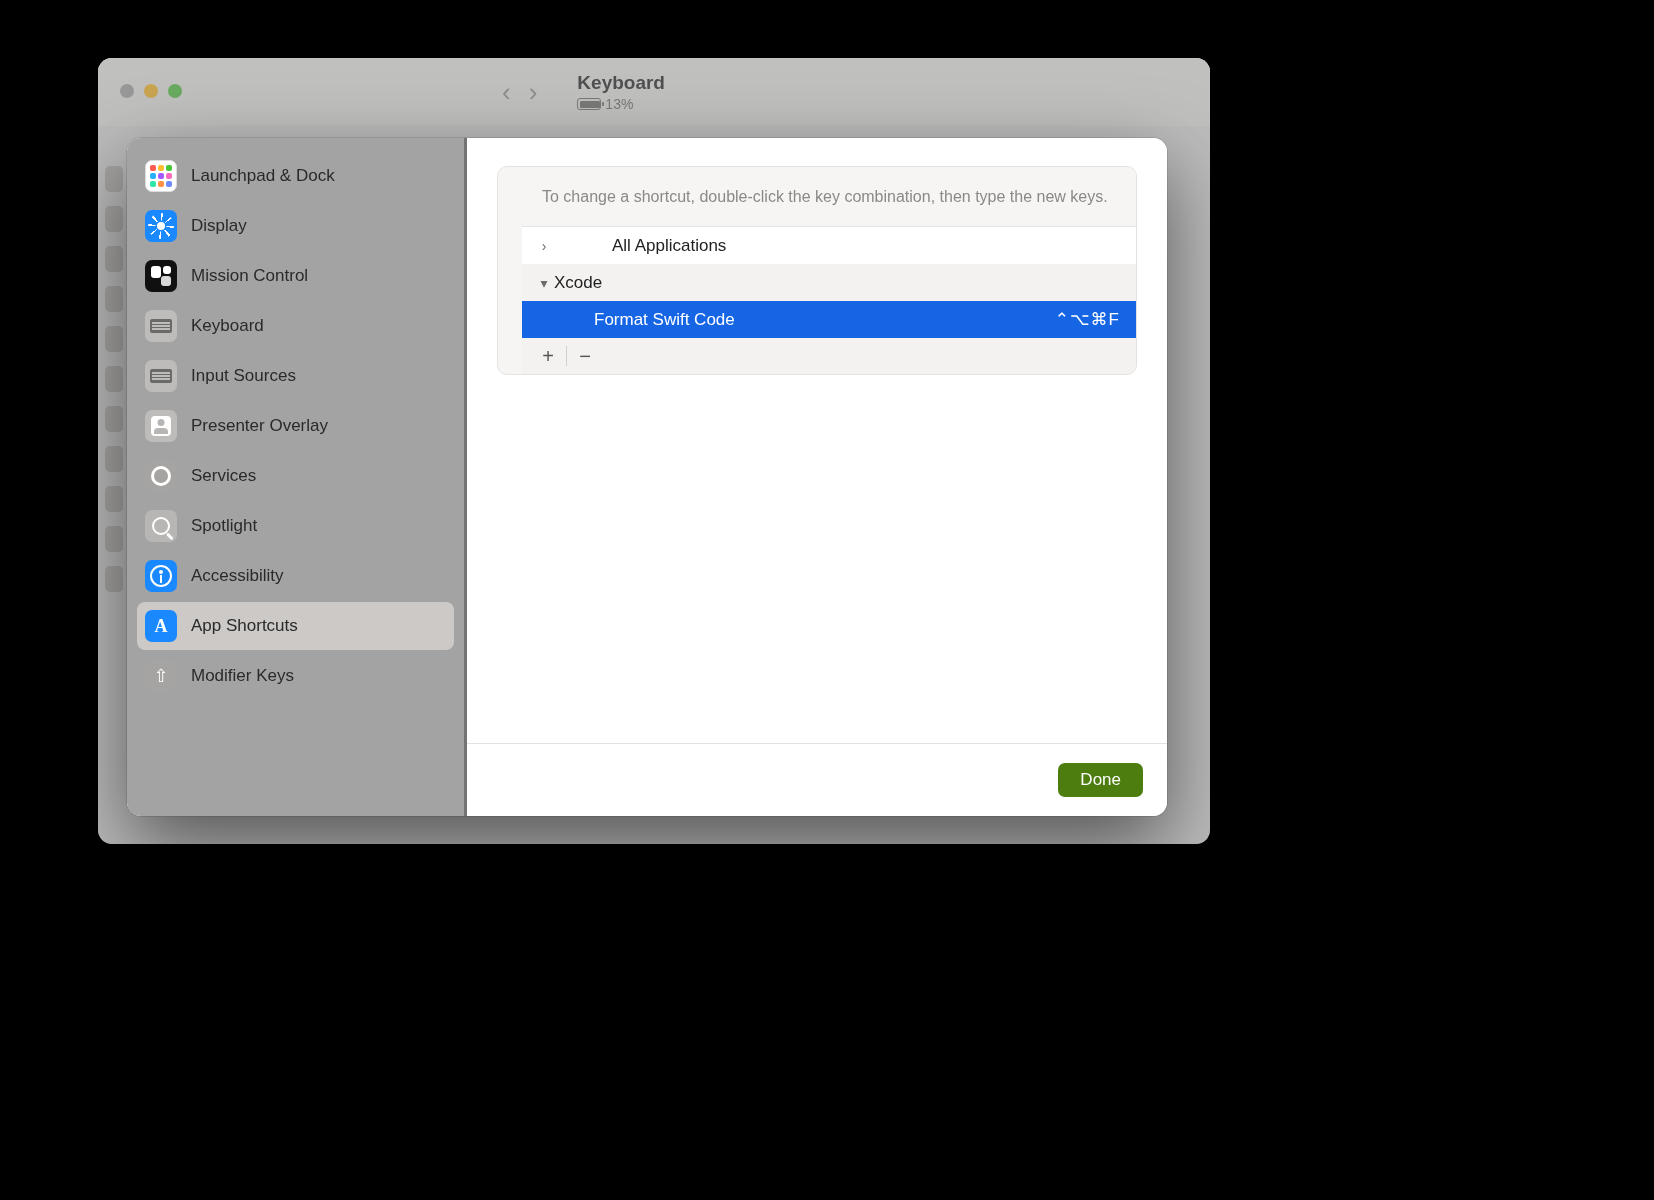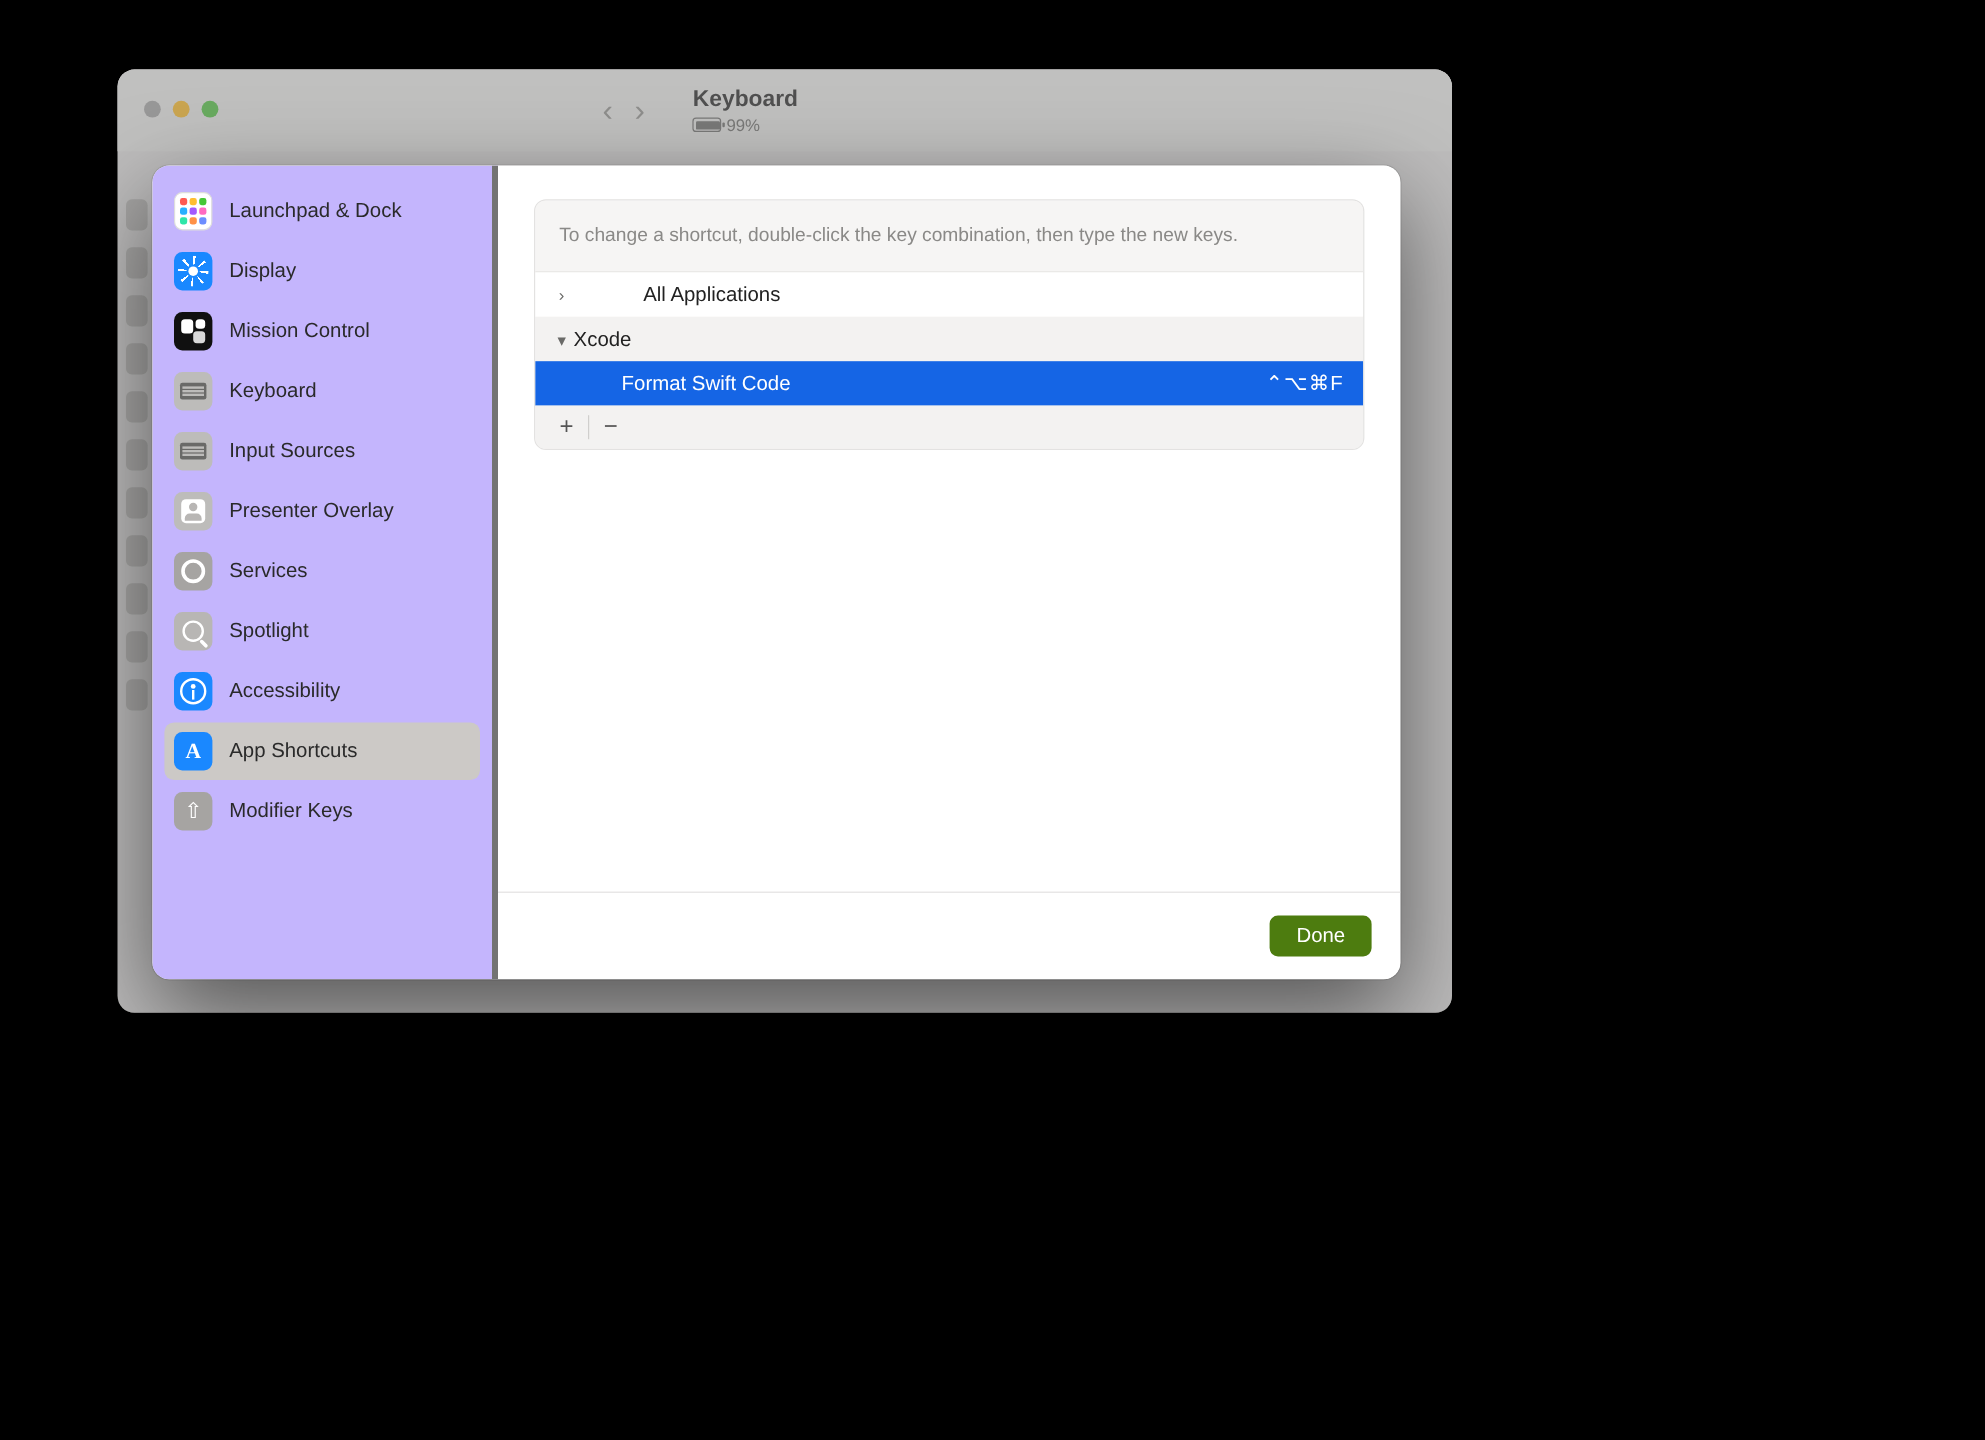--- a/index.html
+++ b/index.html
@@ -78,24 +78,24 @@
   height: 678px;
   background: #fff;
   border-radius: 14px;
   box-shadow: 0 30px 80px rgba(0,0,0,0.55), 0 0 0 1px rgba(0,0,0,0.1);
   display: flex;
   overflow: hidden;
 }
 
 
 .sidebar {
-  width: 288px;
-  background: #c4b5fd;
+  width: 340px;
+  background: #a3a3a3;
   padding: 14px 10px;
-  border-right: 5px solid #737373;
+  border-right: 3px solid #737373;
 }
 .sb-item {
   display: flex;
   align-items: center;
   gap: 14px;
   padding: 8px 8px;
   border-radius: 8px;
   margin-bottom: 2px;
   cursor: pointer;
 }
@@ -134,20 +134,21 @@
   background: #fff;
   display: flex;
   flex-direction: column;
 }
 .content-pad { padding: 28px 30px 0 30px; flex: 1; }
 .list-container {
   border: 1px solid #e3e2e1;
   border-radius: 10px;
   overflow: hidden;
   background: #f6f5f4;
+  padding-left: 24px;
 }
 .hint-row {
   padding: 18px 20px;
   font-size: 16px;
   color: #8a8987;
   line-height: 1.45;
   background: #f6f5f4;
   border-bottom: 1px solid #e7e6e4;
 }
 .tree-row {
@@ -261,21 +262,21 @@
     </div>
     <div class="bg-nav">
       <span class="nav-chevron">‹</span>
       <span class="nav-chevron">›</span>
       <div class="bg-title-block">
         <div class="bg-title">Keyboard</div>
         <div class="bg-subtitle">
           <span class="battery-icon">
               <span class="battery-fill"></span>
             </span>
-          <span>99%</span>
+          <span>13%</span>
         </div>
       </div>
     </div>
   </div>
   <div class="bg-dock-strip">
     <div class="dock-stub"></div>
       <div class="dock-stub"></div>
       <div class="dock-stub"></div>
     <div class="dock-stub"></div>
       <div class="dock-stub"></div>

